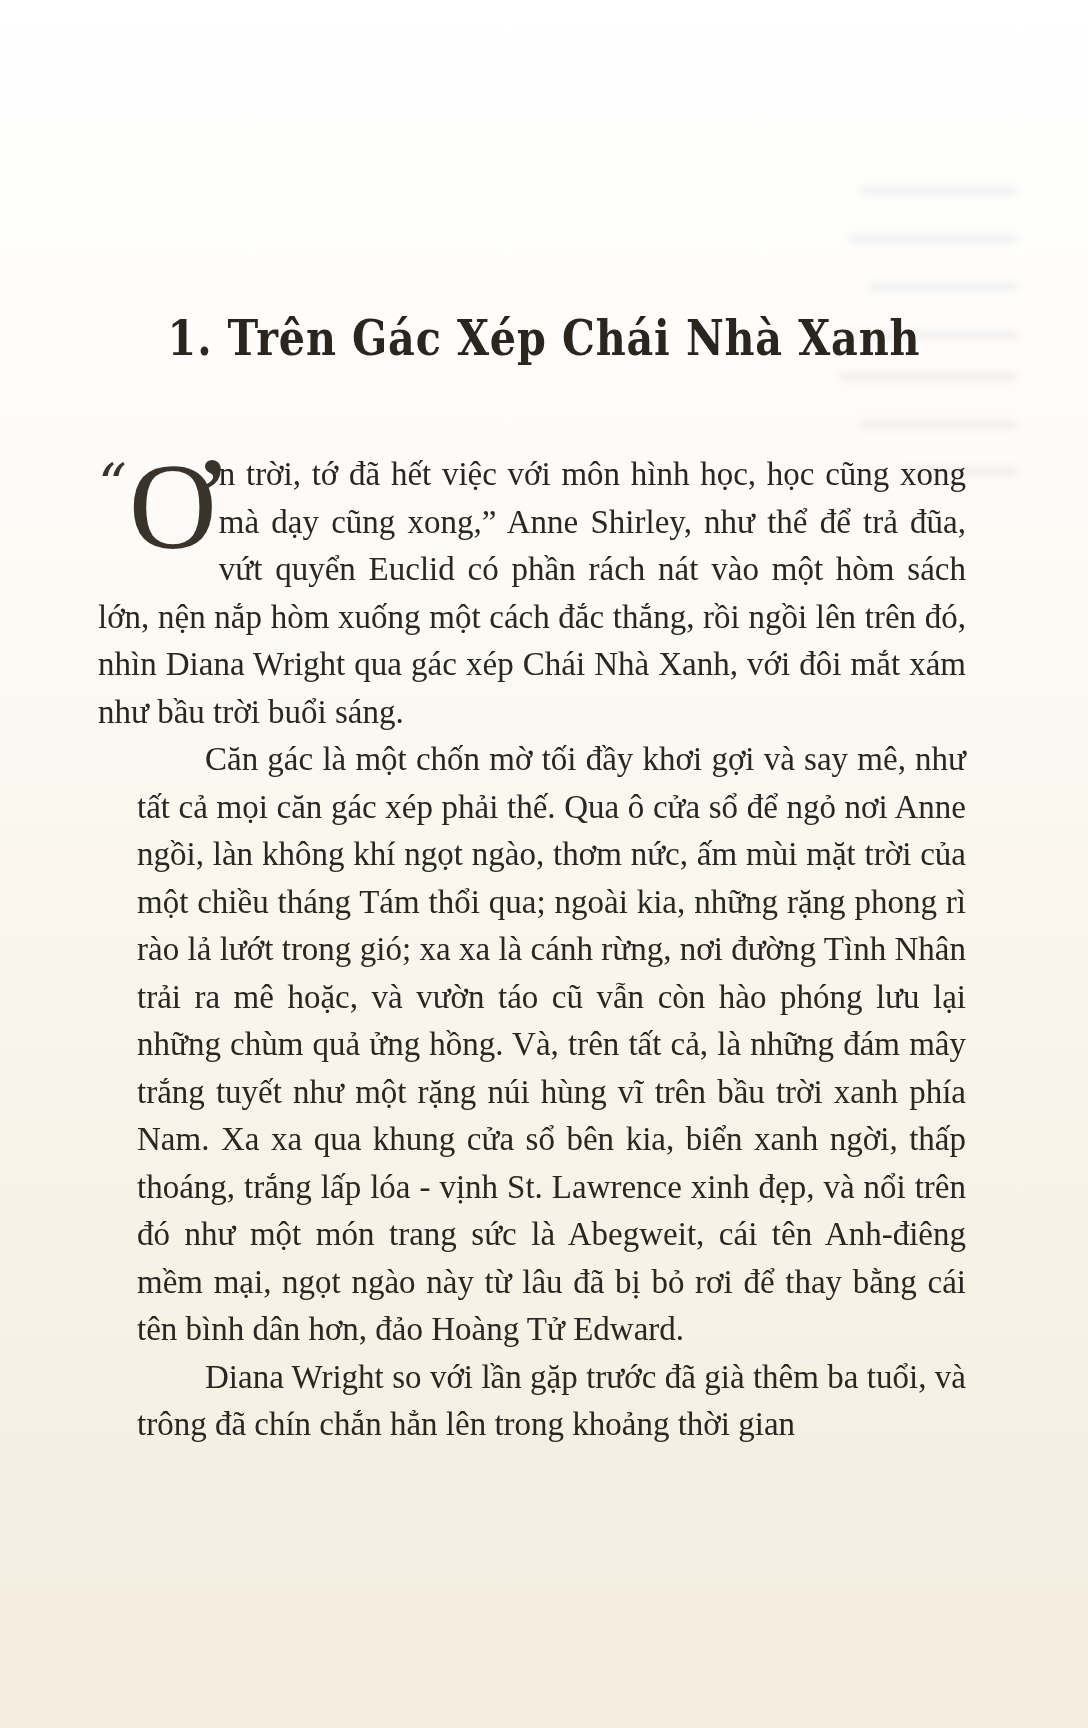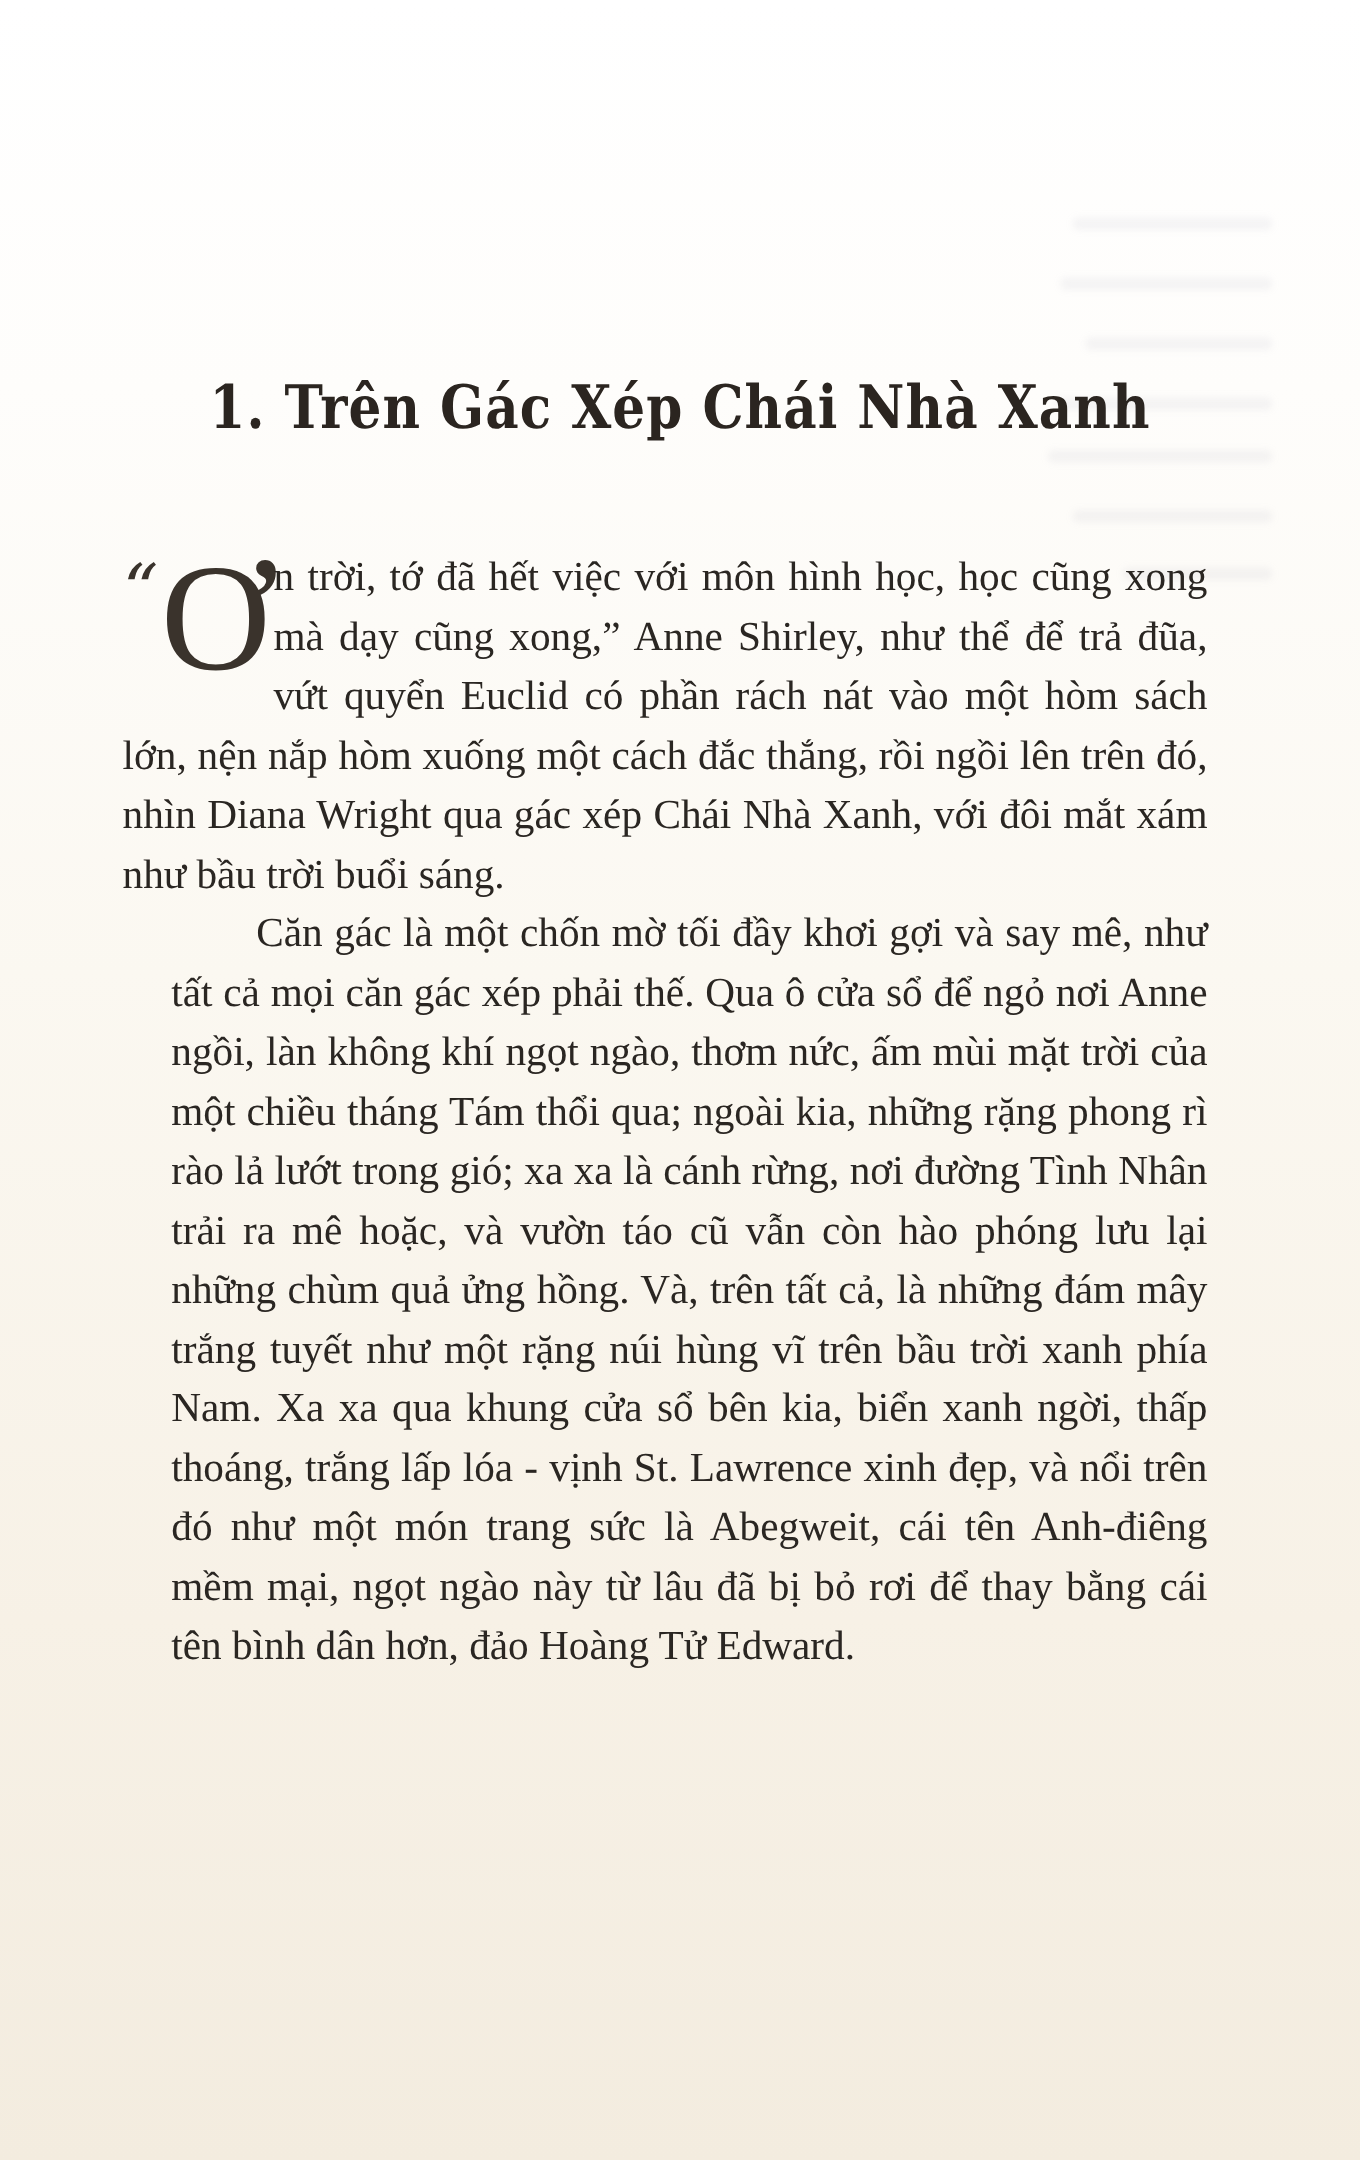--- a/index.html
+++ b/index.html
@@ -7,21 +7,21 @@
     width: 1088px;
     height: 1728px;
     overflow: hidden;
     position: relative;
     background: linear-gradient(180deg, #ffffff 0%, #fefdfb 18%, #fbf8f1 45%, #f7f1e6 75%, #f3ecdf 100%);
     font-family: "DejaVu Serif", "Liberation Serif", serif;
     color: #2a2622;
   }
   .page {
     position: absolute;
-    left: 0; top: 4px;
+    left: 0; top: 16px;
     width: 1088px; height: 1484px;
   }
   
   .ghost {
     position: absolute;
     right: 70px;
     width: 180px;
     height: 10px;
     background: rgba(160,160,175,0.10);
     border-radius: 5px;
@@ -94,15 +94,16 @@
   <h1 class="chapter-title">1. Trên Gác Xép Chái Nhà Xanh</h1>
 
   <div class="body-text">
     <p class="para">
       <span class="dropcap-wrap">
         <span class="open-quote">“</span>
         <span class="dropcap">Ơ</span>
       </span><span>n trời, tớ đã hết việc với môn hình học, học cũng xong mà dạy cũng xong,” Anne Shirley, như thể để trả đũa, vứt quyển Euclid có phần rách nát vào một hòm sách lớn, nện nắp hòm xuống một cách đắc thắng, rồi ngồi lên trên đó, nhìn Diana Wright qua gác xép Chái Nhà Xanh, với đôi mắt xám như bầu trời buổi sáng.</span>
     </p>
     <p class="para indent">Căn gác là một chốn mờ tối đầy khơi gợi và say mê, như tất cả mọi căn gác xép phải thế. Qua ô cửa sổ để ngỏ nơi Anne ngồi, làn không khí ngọt ngào, thơm nức, ấm mùi mặt trời của một chiều tháng Tám thổi qua; ngoài kia, những rặng phong rì rào lả lướt trong gió; xa xa là cánh rừng, nơi đường Tình Nhân trải ra mê hoặc, và vườn táo cũ vẫn còn hào phóng lưu lại những chùm quả ửng hồng. Và, trên tất cả, là những đám mây trắng tuyết như một rặng núi hùng vĩ trên bầu trời xanh phía Nam. Xa xa qua khung cửa sổ bên kia, biển xanh ngời, thấp thoáng, trắng lấp lóa - vịnh St. Lawrence xinh đẹp, và nổi trên đó như một món trang sức là Abegweit, cái tên Anh-điêng mềm mại, ngọt ngào này từ lâu đã bị bỏ rơi để thay bằng cái tên bình dân hơn, đảo Hoàng Tử Edward.</p>
+    <p class="para indent">Diana Wright so với lần gặp trước đã già thêm ba tuổi, và trông đã chín chắn hẳn lên trong khoảng thời gian</p>
   </div>
 
 </div>
 
 </body></html>

